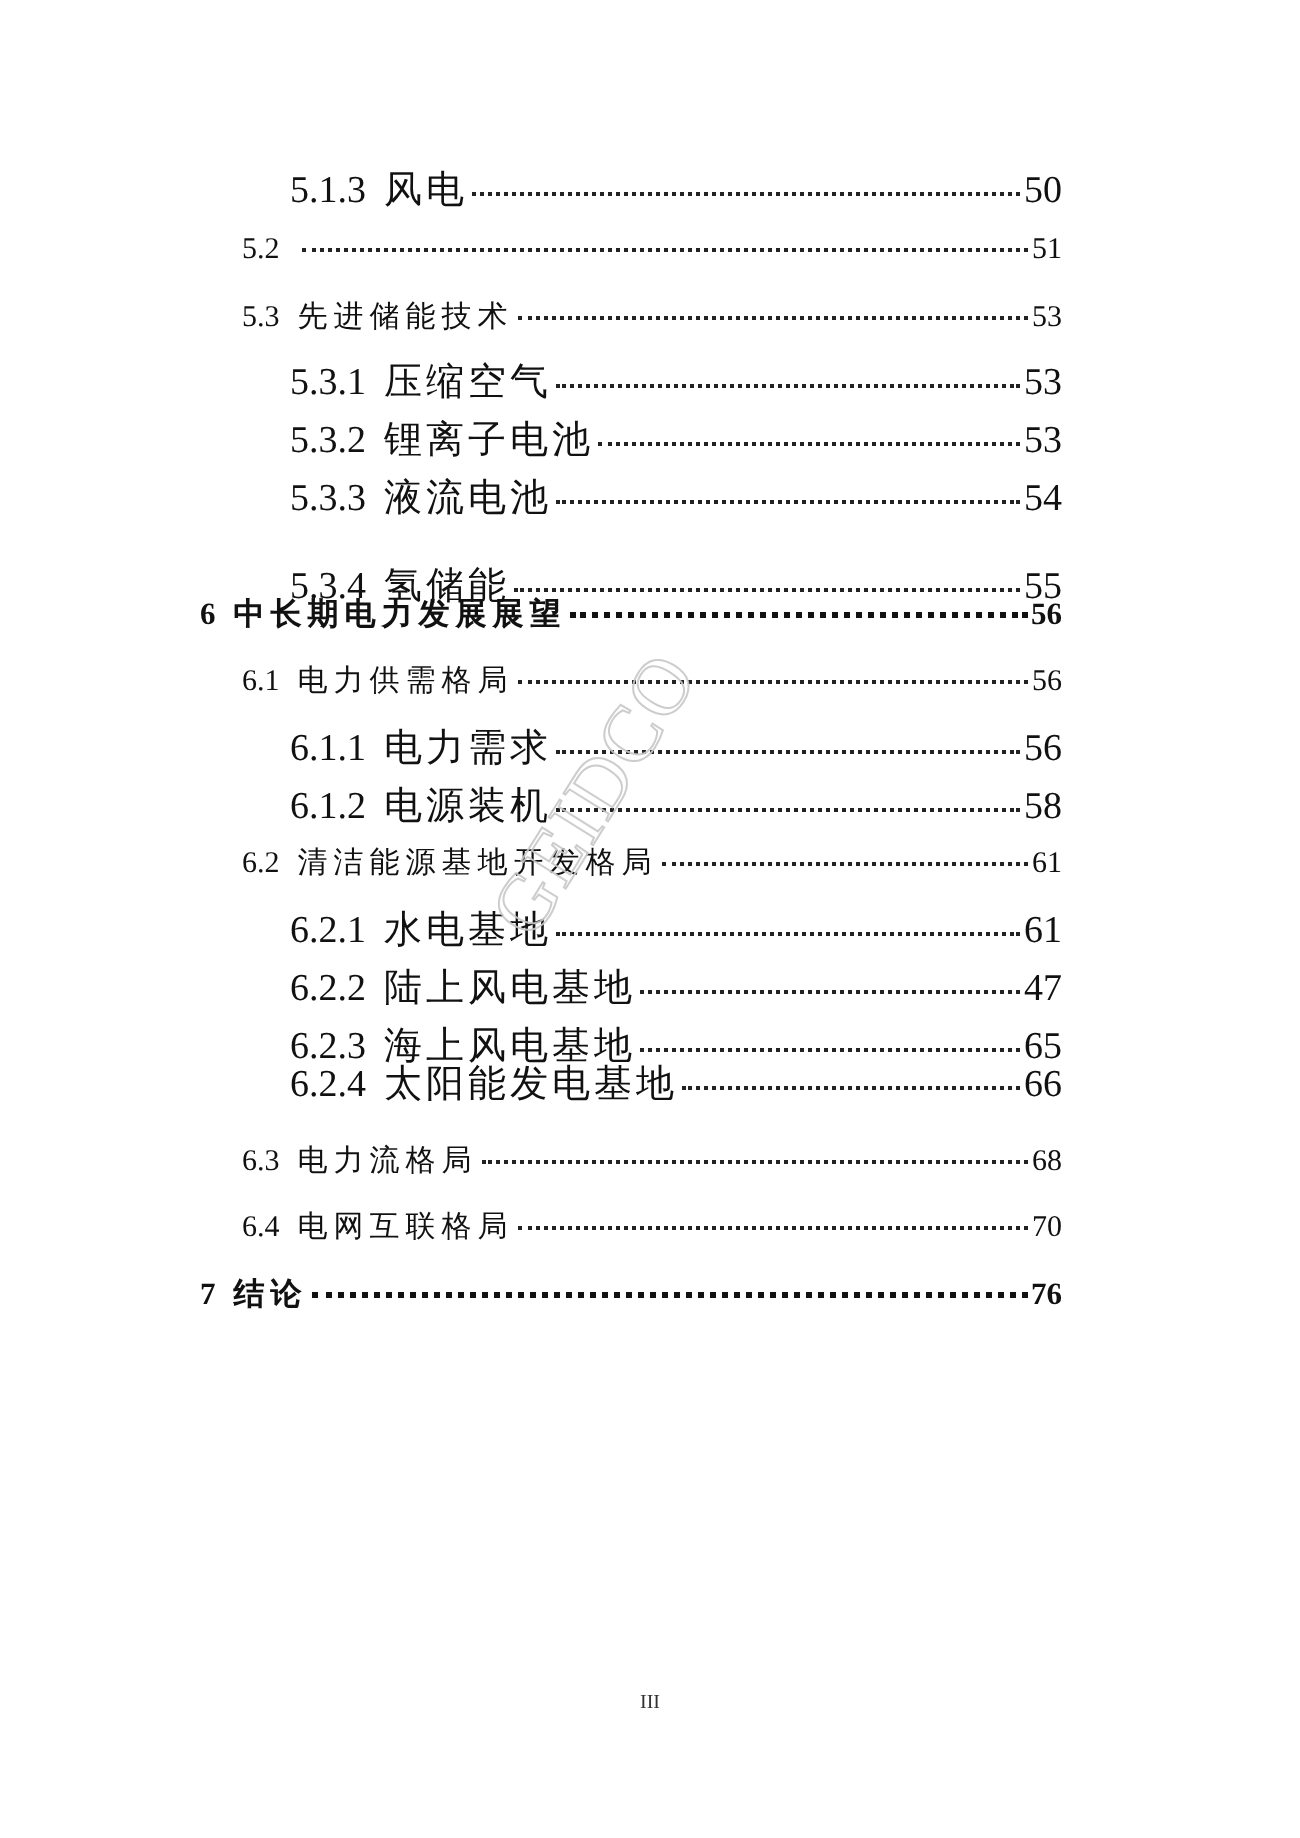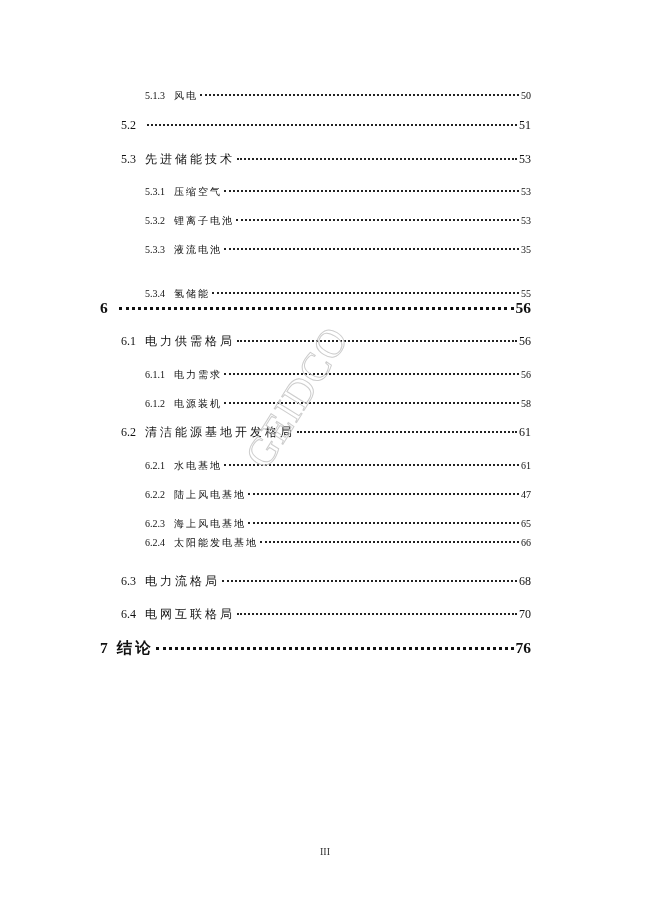--- a/index.html
+++ b/index.html
@@ -19,27 +19,27 @@
       position: absolute;
       left: 0;
       top: 0;
       width: 650px;
     }
     .toc-row {
       position: absolute;
       display: flex;
       align-items: baseline;
       right: 119px;
-      font-size: 12px;
+      font-size: 15px;
       line-height: 20px;
       white-space: nowrap;
     }
     .toc-row.level-1 { left: 100px; font-weight: bold; font-size: 15.5px; }
     .toc-row.level-2 { left: 121px; }
-    .toc-row.level-3 { left: 145px; font-size: 10px; }
+    .toc-row.level-3 { left: 145px; font-size: 19px; }
     .toc-num {
       flex: 0 0 auto;
       margin-right: 9px;
     }
     .toc-title {
       flex: 0 0 auto;
       letter-spacing: 3px;
     }
     .level-3 .toc-title { letter-spacing: 2px; text-align: right; }
     .toc-leader {
@@ -111,30 +111,31 @@
   <div class="toc-row level-3" style="top:211px">
     <span class="toc-num">5.3.2</span>
     <span class="toc-title">锂离子电池</span>
     <span class="toc-leader"></span>
     <span class="toc-page">53</span>
   </div>
   <div class="toc-row level-3" style="top:240px">
     <span class="toc-num">5.3.3</span>
     <span class="toc-title">液流电池</span>
     <span class="toc-leader"></span>
-    <span class="toc-page">35</span>
+    <span class="toc-page">54</span>
   </div>
   <div class="toc-row level-3" style="top:284px">
     <span class="toc-num">5.3.4</span>
     <span class="toc-title">氢储能</span>
     <span class="toc-leader"></span>
     <span class="toc-page">55</span>
   </div>
   <div class="toc-row level-1" style="top:298px">
     <span class="toc-num">6</span>
+    <span class="toc-title">中长期电力发展展望</span>
     <span class="toc-leader"></span>
     <span class="toc-page">56</span>
   </div>
   <div class="toc-row level-2" style="top:331px">
     <span class="toc-num">6.1</span>
     <span class="toc-title">电力供需格局</span>
     <span class="toc-leader"></span>
     <span class="toc-page">56</span>
   </div>
   <div class="toc-row level-3" style="top:365px">

